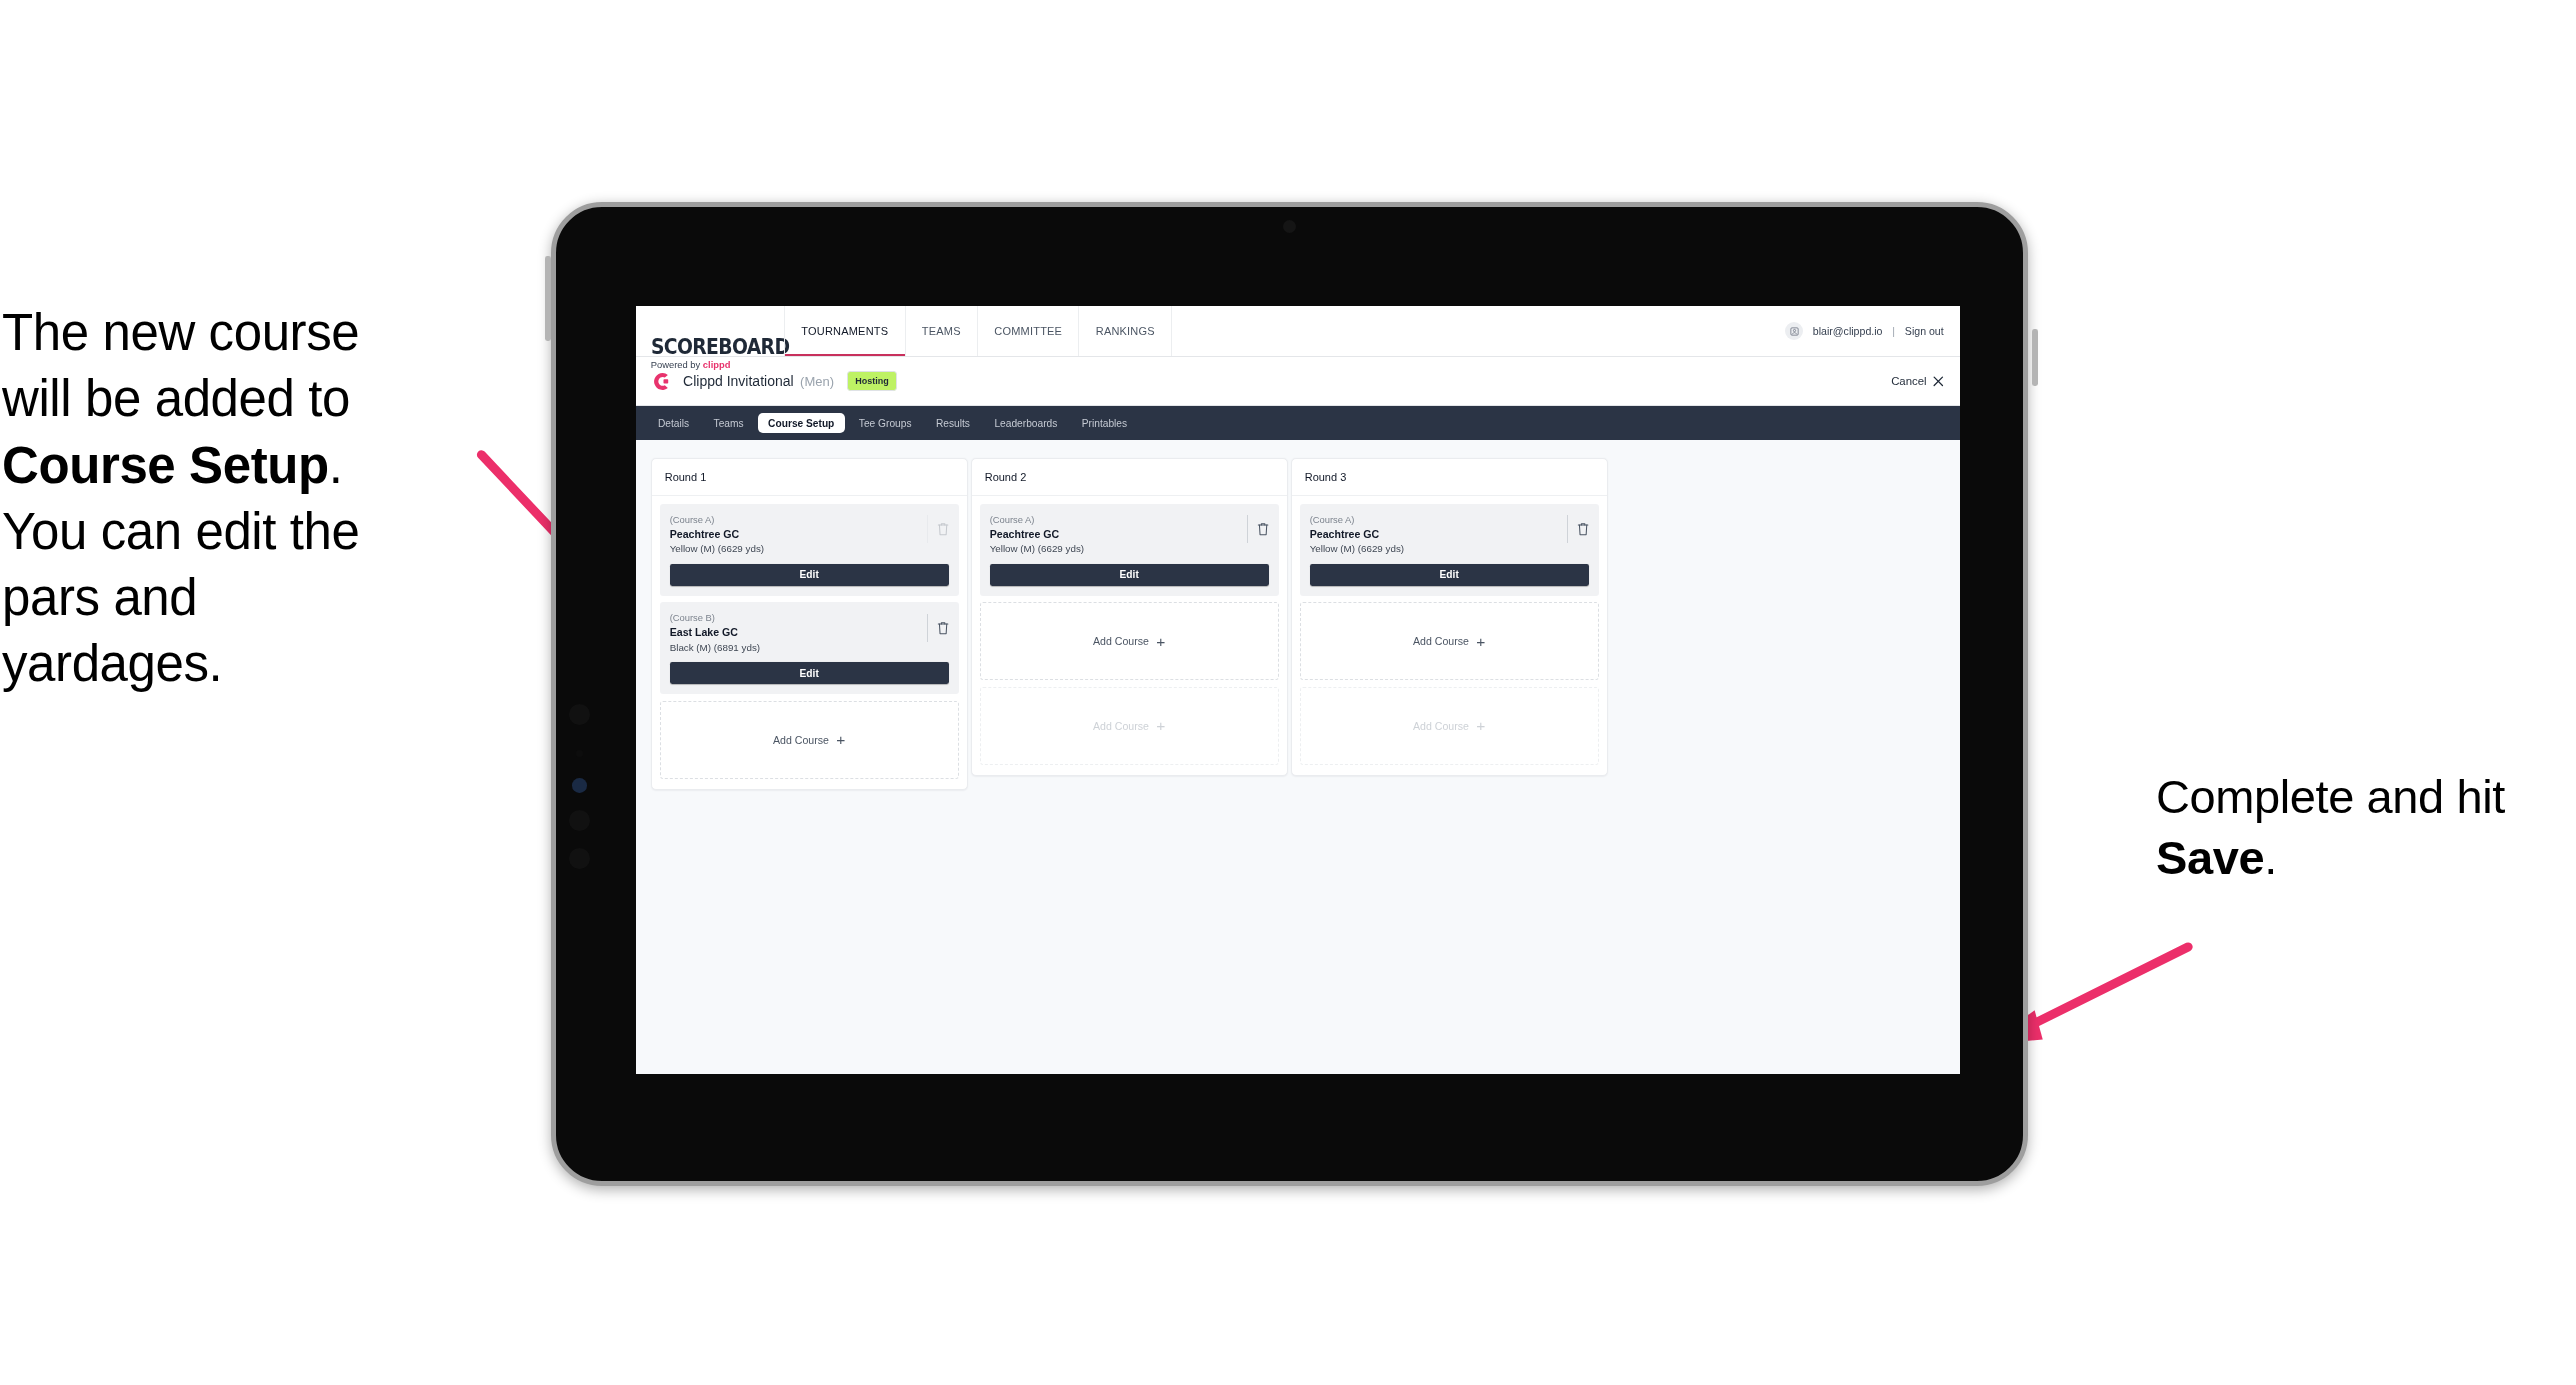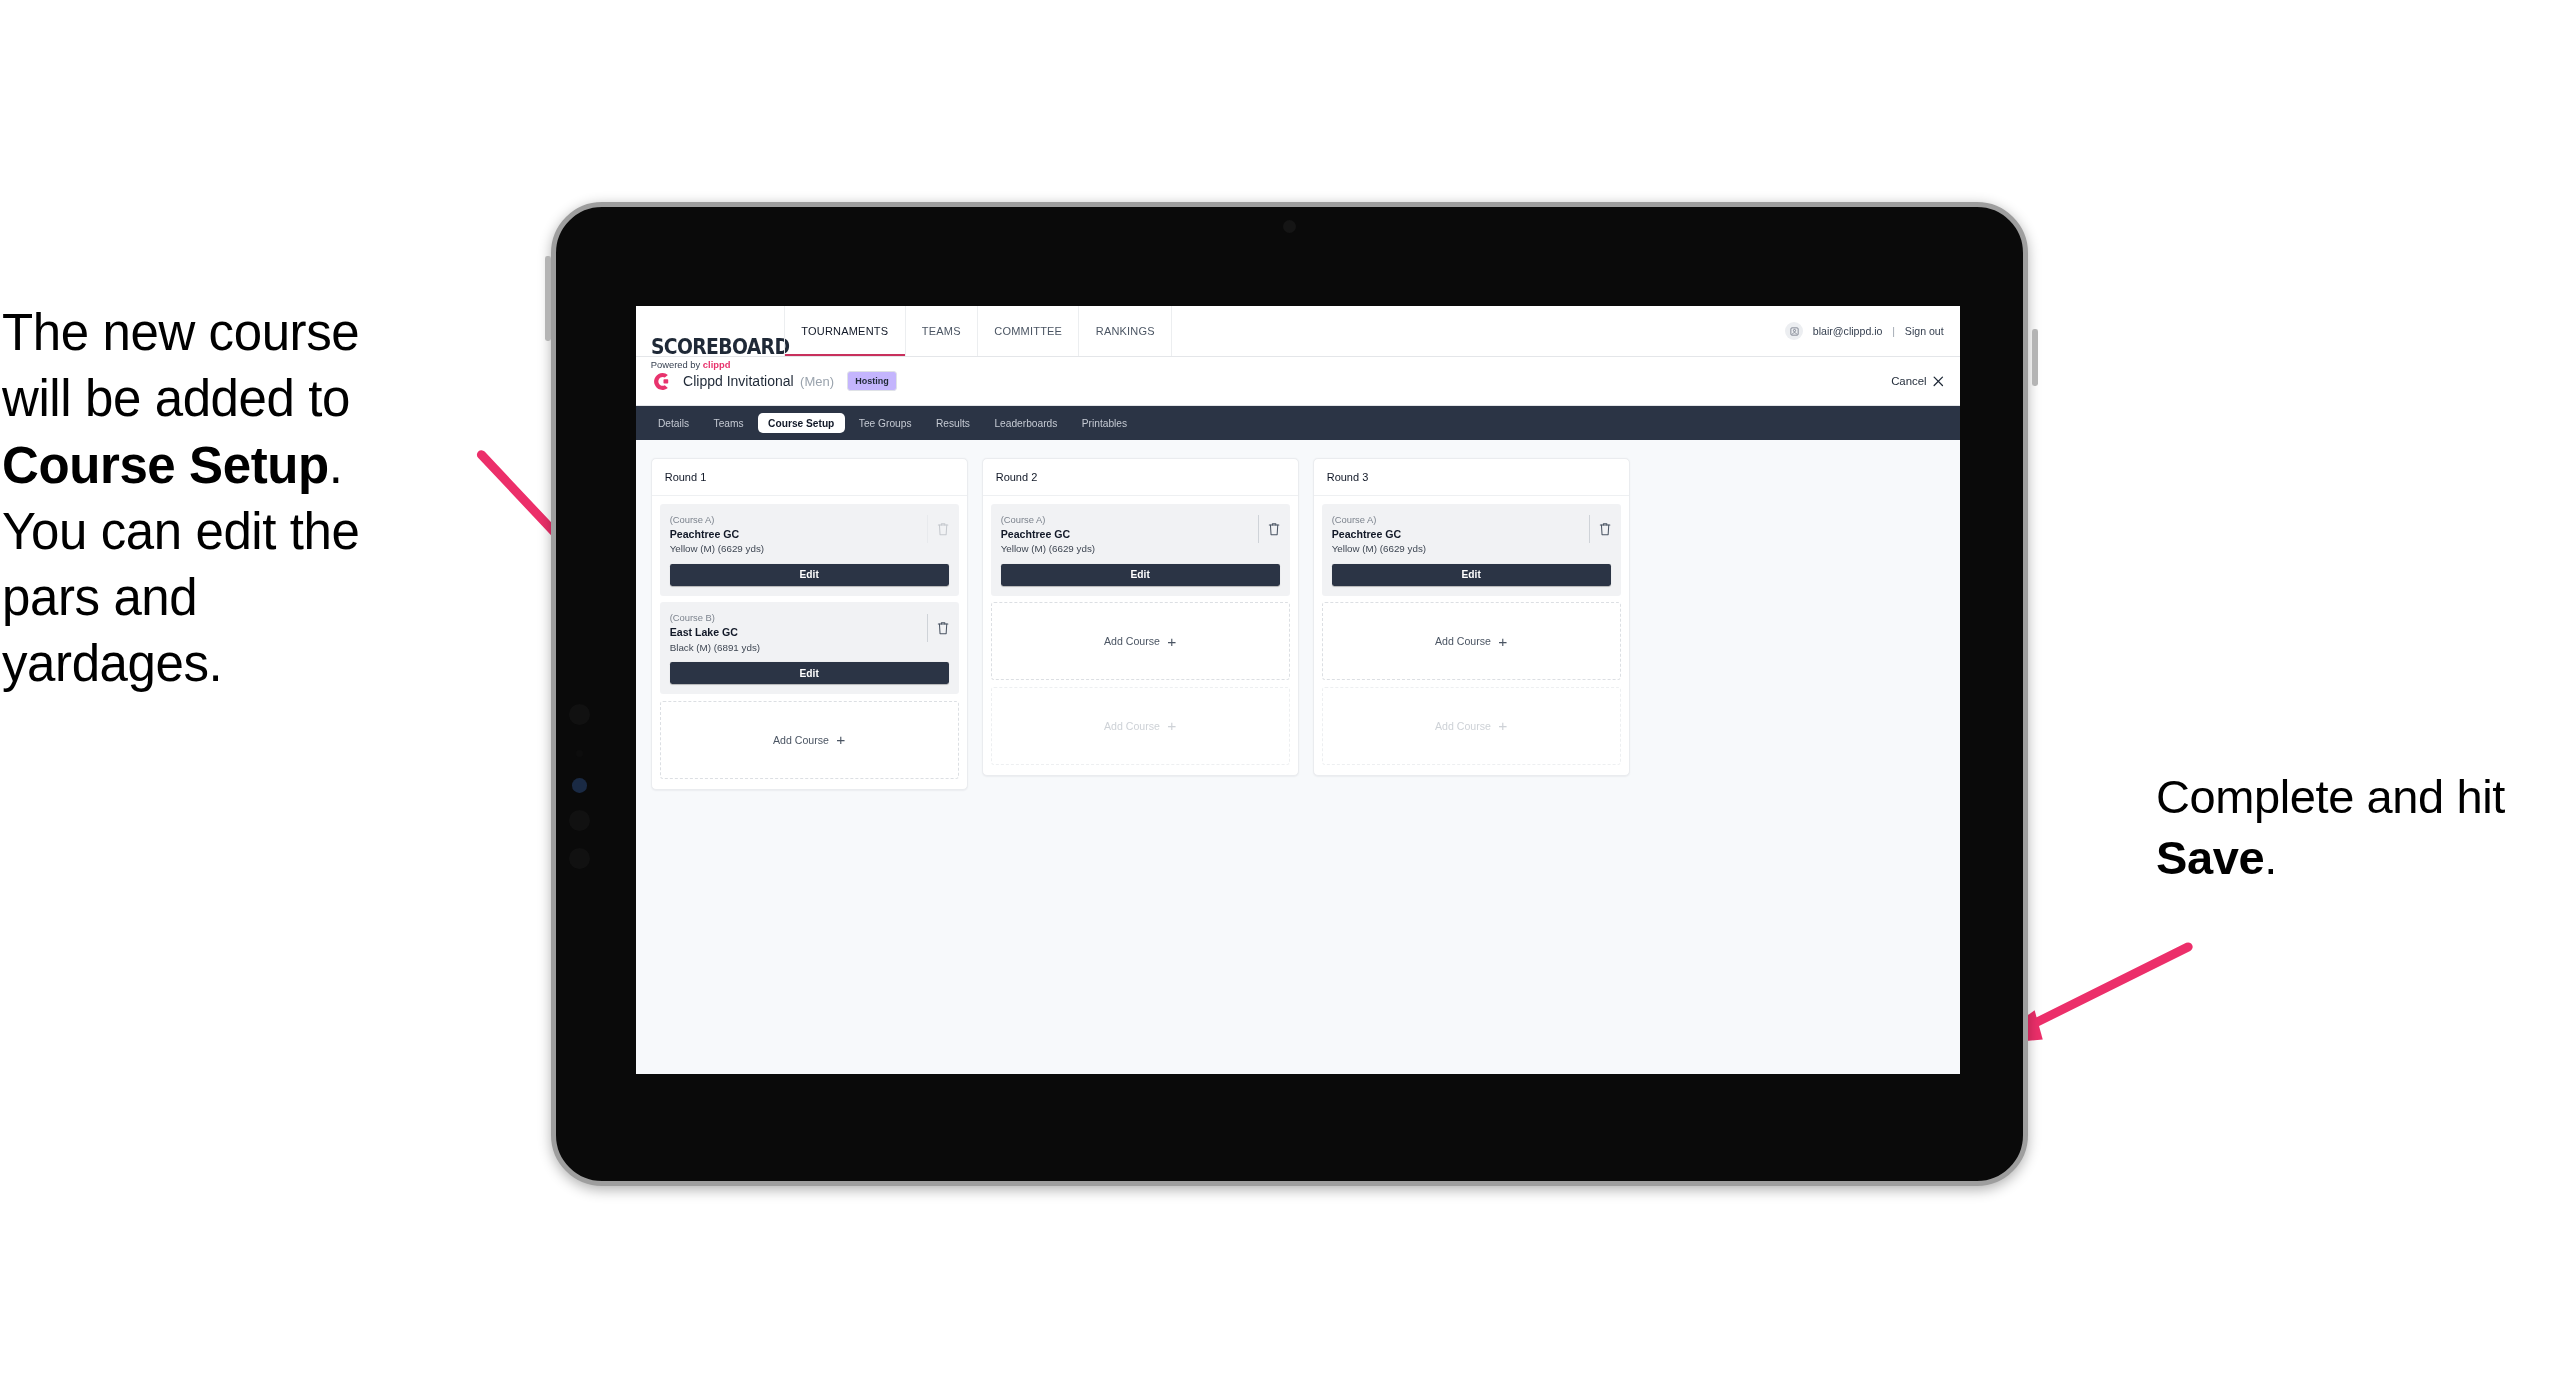--- a/index.html
+++ b/index.html
@@ -107,40 +107,40 @@
   
   #titlebar {
     height: 49px; background:#fff; display:flex; align-items:center;
     padding: 0 16.3px; border-bottom: 0.8px solid #e4e6e9;
   }
   #clogo { width: 21px; height:21px; margin-right:9.8px; flex:none; }
   #tname { font-size: 14px; color:#1f2937; }
   #tgender { font-size: 13px; color:#9aa3ad; margin-left: 6.5px; }
   #hosting-badge {
     margin-left: 13px; font-size: 9px; font-weight:700; color:#1f2937;
-    border:0.8px solid #dfe2e6; border-radius:3.3px; padding: 4.1px 7.3px; background:#c4b5fd;
+    border:0.8px solid #dfe2e6; border-radius:3.3px; padding: 4.1px 7.3px; background:#bef264;
   }
   #cancel-btn {
     margin-left:auto; display:flex; align-items:flex-end; gap:6.5px;
     font-size: 11.4px; color:#1f2937; cursor:pointer;
   }
   #cancel-btn svg { width:10.6px; height:10.6px; }
 
   
   #subtabs {
     height: 34px; background:#2b3445; display:flex; align-items:center;
     padding: 0 11.4px; gap: 3.3px;
   }
   .subtab {
     font-size: 10.2px; color:#c5cad3; padding: 4.9px 10.6px; border-radius:4.9px; cursor:pointer;
   }
   .subtab.active { background:#ffffff; color:#111827; font-weight:600; }
 
   
-  #content { padding: 18px 14.7px; display:flex; gap: 14px; align-items:flex-start; }
+  #content { padding: 18px 14.7px; display:flex; gap: 3px; align-items:flex-start; }
   .round-col {
     width: 317px; background:#ffffff; border:0.8px solid #eaecef; border-radius: 4.9px;
     box-shadow: 0 0.8px 1.6px rgba(16,24,40,.05);
     overflow: hidden;
   }
   .round-head {
     padding: 12.2px 13px 11.4px; font-size: 11px; color:#111827;
     border-bottom: 0.8px solid #eef0f2;
   }
   .round-body { padding: 8.2px 8.2px 9.8px; display:flex; flex-direction:column; gap: 6.5px; }

